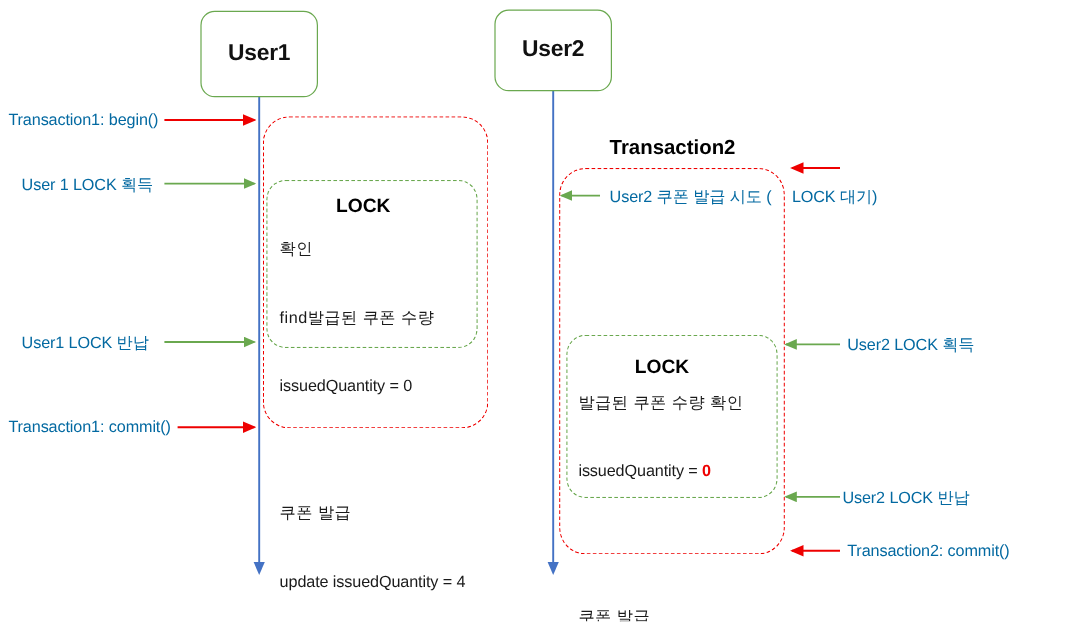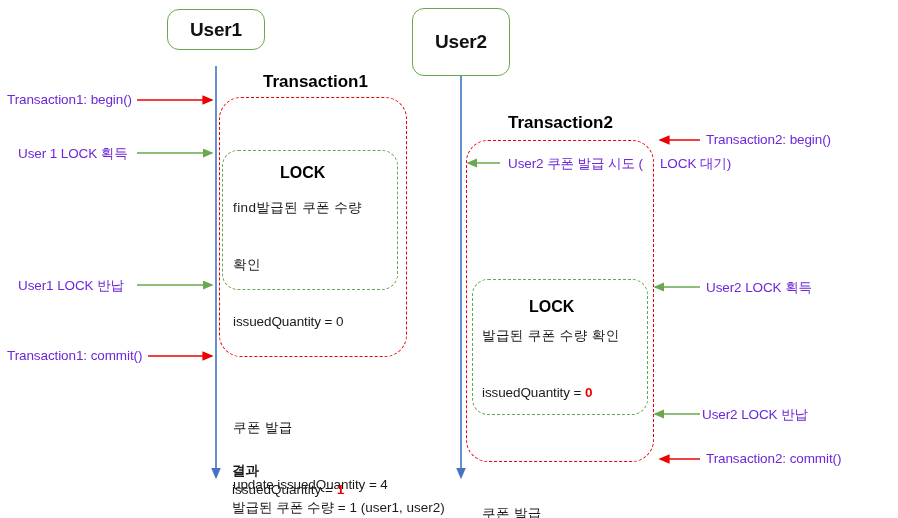--- a/index.html
+++ b/index.html
@@ -86,21 +86,21 @@
     white-space: pre-wrap;
     letter-spacing: -0.1px;
   }
   .code-block .ko { letter-spacing: 0.4px; }
   .hl-red { color: #ee0000; font-weight: bold; }
 
   
   .annot {
     position: absolute;
     font-size: 13.5px;
-    color: #6d28d9;
+    color: #0369a1;
     white-space: nowrap;
     letter-spacing: -0.1px;
   }
   .annot.bold-part b { font-weight: normal; padding-left: 17px; }
 
   
   .result-block {
     position: absolute;
     font-size: 13.5px;
     line-height: 18.5px;
@@ -136,38 +136,37 @@
     <line x1="148" y1="356" x2="212" y2="356" stroke="#ee0000" stroke-width="1.6" marker-end="url(#arrow-red)"></line>
 
     <line x1="700" y1="140" x2="660" y2="140" stroke="#ee0000" stroke-width="1.6" marker-end="url(#arrow-red)"></line>
     <line x1="700" y1="287" x2="655" y2="287" stroke="#6aa84f" stroke-width="1.5" marker-end="url(#arrow-green)"></line>
     <line x1="700" y1="414" x2="655" y2="414" stroke="#6aa84f" stroke-width="1.5" marker-end="url(#arrow-green)"></line>
     <line x1="700" y1="459" x2="660" y2="459" stroke="#ee0000" stroke-width="1.6" marker-end="url(#arrow-red)"></line>
 
     <line x1="500" y1="163" x2="468" y2="163" stroke="#6aa84f" stroke-width="1.5" marker-end="url(#arrow-green)"></line>
   </svg>
 
-  <div class="actor-box" style="left:167px; top:9px; width:98px; height:41px;">
+  <div class="actor-box" style="left:167px; top:9px; width:98px; height:72px;">
     <span>User1</span>
   </div>
   <div class="actor-box" style="left:412px; top:8px; width:98px; height:68px;">
     <span>User2</span>
   </div>
 
-  <div class="group-title" style="left:263px; top:72px;">Transaction1</div>
 
   <div class="tx-frame" style="left:219px; top:97px; width:188px; height:260px;"></div>
 
   <div class="lock-title" style="left:280px; top:120px;">LOCK</div>
 
   <div class="lock-frame" style="left:222px; top:150px; width:176px; height:140px;"></div>
 
   <div class="code-block" style="left:233px; top:160px; width:175px;">
+    <div class="ko">확인</div>
     <div class="ko">find발급된 쿠폰 수량</div>
-    <div class="ko">확인</div>
     <div>issuedQuantity = 0</div>
     <div style="height:11px;">&nbsp;</div>
     <div class="ko">쿠폰 발급</div>
     <div>update issuedQuantity = 4</div>
     
   </div>
 
   <div class="group-title" style="left:508px; top:113px;">Transaction2</div>
 
   <div class="tx-frame" style="left:466px; top:140px; width:188px; height:322px;"></div>
@@ -183,26 +182,20 @@
     <div class="ko">쿠폰 발급</div>
     
     
   </div>
 
   <div class="annot" style="left:7px; top:92px;">Transaction1: begin()</div>
   <div class="annot" style="left:18px; top:145px;">User 1 LOCK 획득</div>
   <div class="annot" style="left:18px; top:277px;">User1 LOCK 반납</div>
   <div class="annot" style="left:7px; top:348px;">Transaction1: commit()</div>
 
-  <div class="annot" style="left:706px; top:132px;">Transaction2: begin()</div>
   <div class="annot" style="left:706px; top:279px;">User2 LOCK 획득</div>
   <div class="annot" style="left:702px; top:406px;">User2 LOCK 반납</div>
   <div class="annot" style="left:706px; top:451px;">Transaction2: commit()</div>
 
   <div class="annot bold-part" style="left:508px; top:155px;"><span>User2 쿠폰 발급 시도 (</span><b>LOCK 대기</b><span>)</span></div>
 
-  <div class="result-block" style="left:232px; top:462px;">
-    <div class="rtitle">결과</div>
-    <div><span>issuedQuantity = </span><span class="hl-red">1</span></div>
-    <div>발급된 쿠폰 수량 = 1 (user1, user2)</div>
-  </div>
 
 </div>
 
 </body></html>

